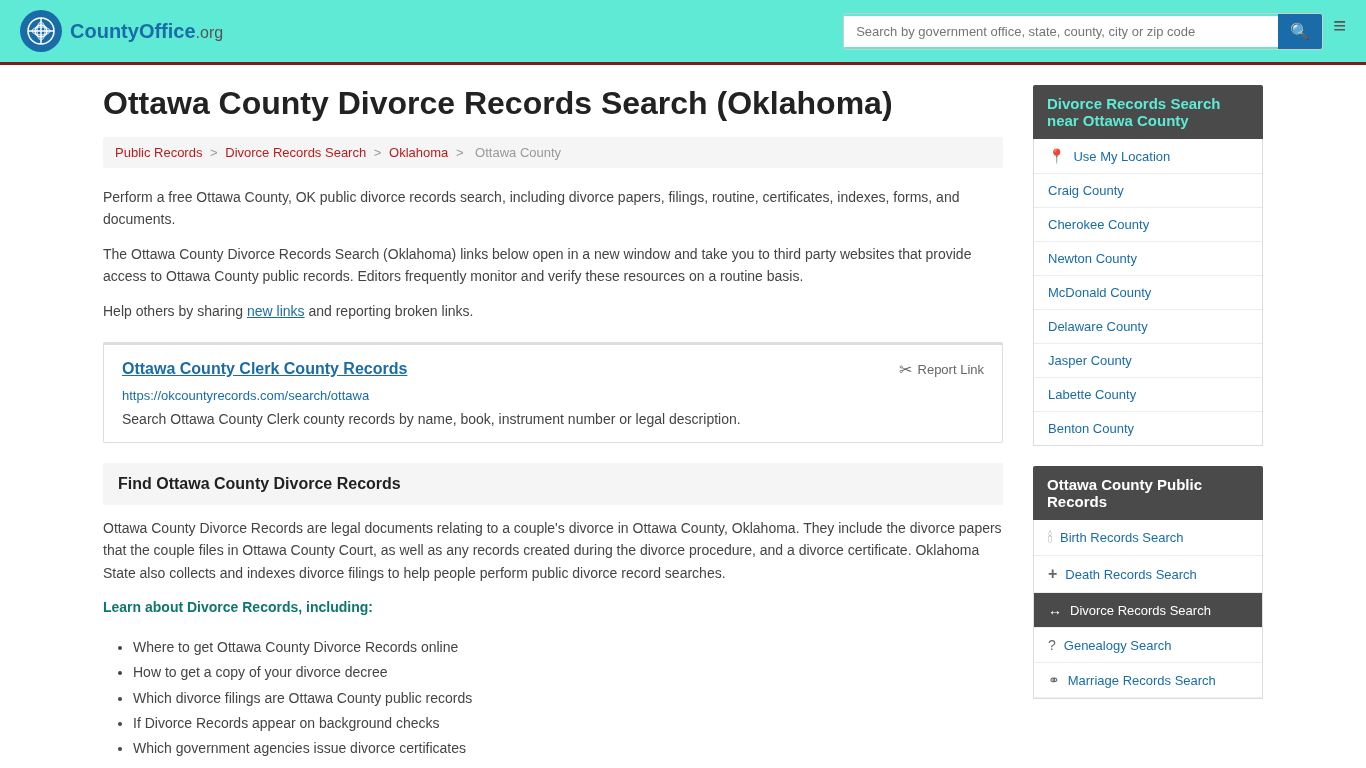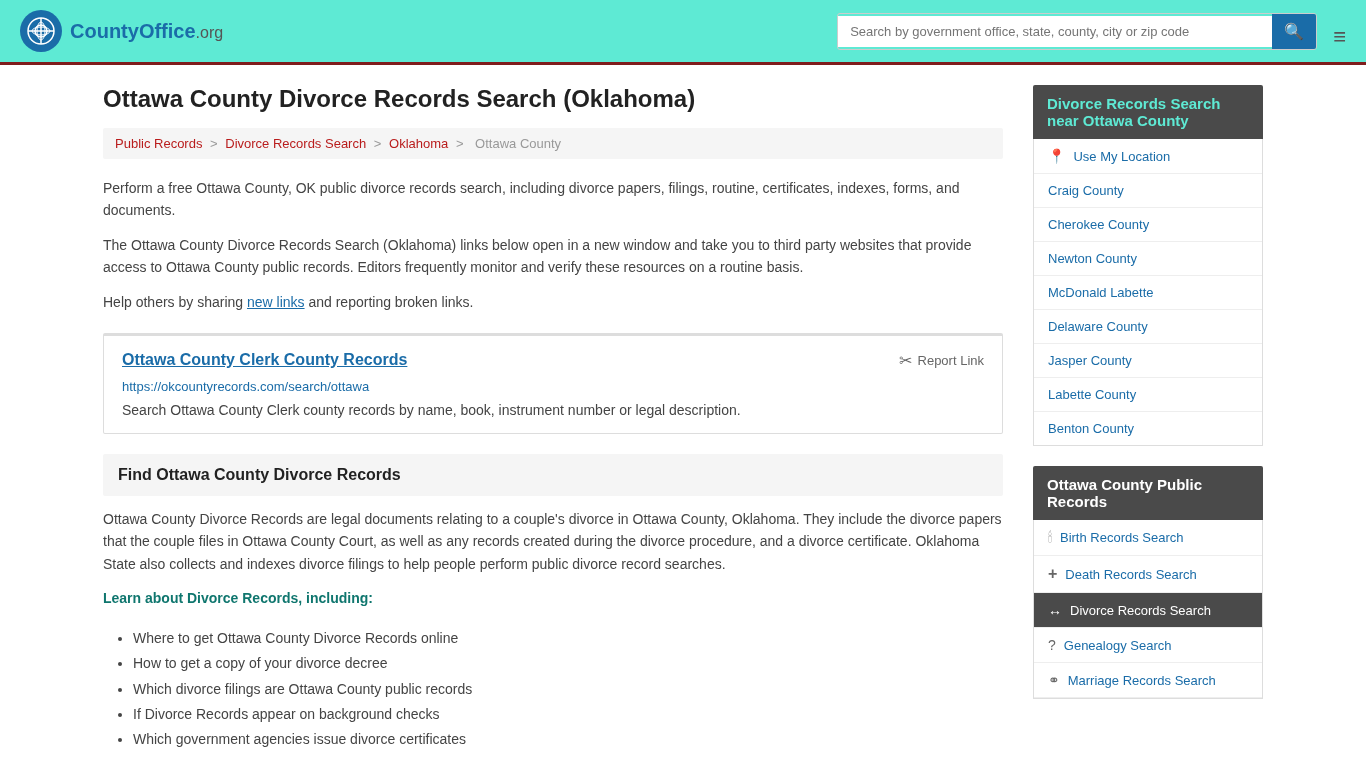--- a/index.html
+++ b/index.html
@@ -25,22 +25,22 @@
       background: #1a6ca8;
       border-radius: 50%;
       display: flex;
       align-items: center;
       justify-content: center;
       color: white;
       font-size: 18px;
     }
     .header-right {
       display: flex;
-      align-items: flex-end;
-      gap: 16px;
+      align-items: flex-start;
+      gap: 10px;
     }
     .search-bar {
       display: flex;
       align-items: center;
       border: 1px solid #ccc;
       border-radius: 3px;
       overflow: hidden;
       width: 480px;
     }
     .search-bar input {
@@ -76,21 +76,21 @@
     .content {
       flex: 1;
     }
     .sidebar {
       width: 230px;
       flex-shrink: 0;
     }
 
     
     .page-title {
-      font-size: 24px;
+      font-size: 32px;
       font-weight: bold;
       color: #222;
       margin-bottom: 15px;
     }
 
     
     .breadcrumb {
       background: #f5f5f5;
       padding: 8px 12px;
       font-size: 13px;
@@ -363,21 +363,21 @@
         <div class="sidebar-item">
           <a href="#">Craig County</a>
         </div>
         <div class="sidebar-item">
           <a href="#">Cherokee County</a>
         </div>
         <div class="sidebar-item">
           <a href="#">Newton County</a>
         </div>
         <div class="sidebar-item">
-          <a href="#">McDonald Labette</a>
+          <a href="#">McDonald County</a>
         </div>
         <div class="sidebar-item">
           <a href="#">Delaware County</a>
         </div>
         <div class="sidebar-item">
           <a href="#">Jasper County</a>
         </div>
         <div class="sidebar-item">
           <a href="#">Labette County</a>
         </div>

